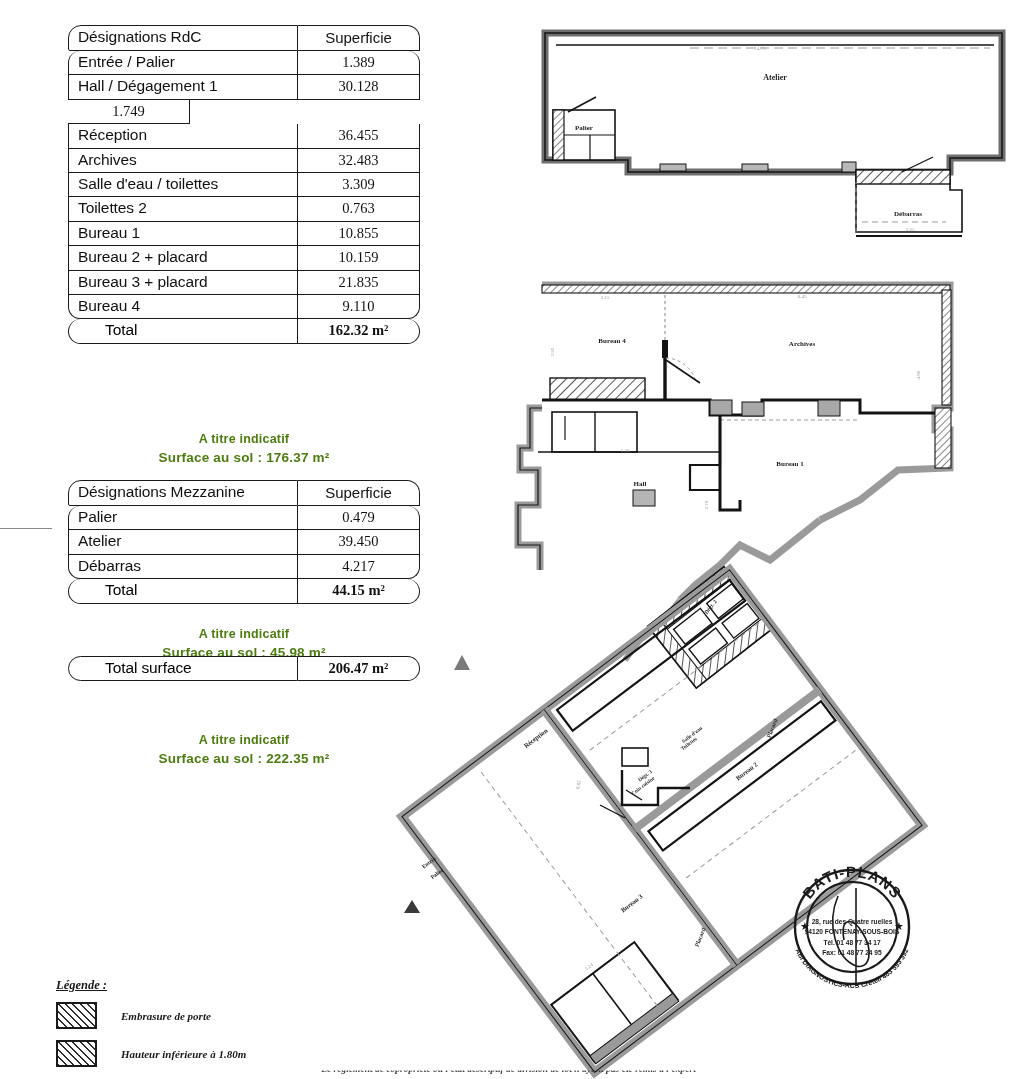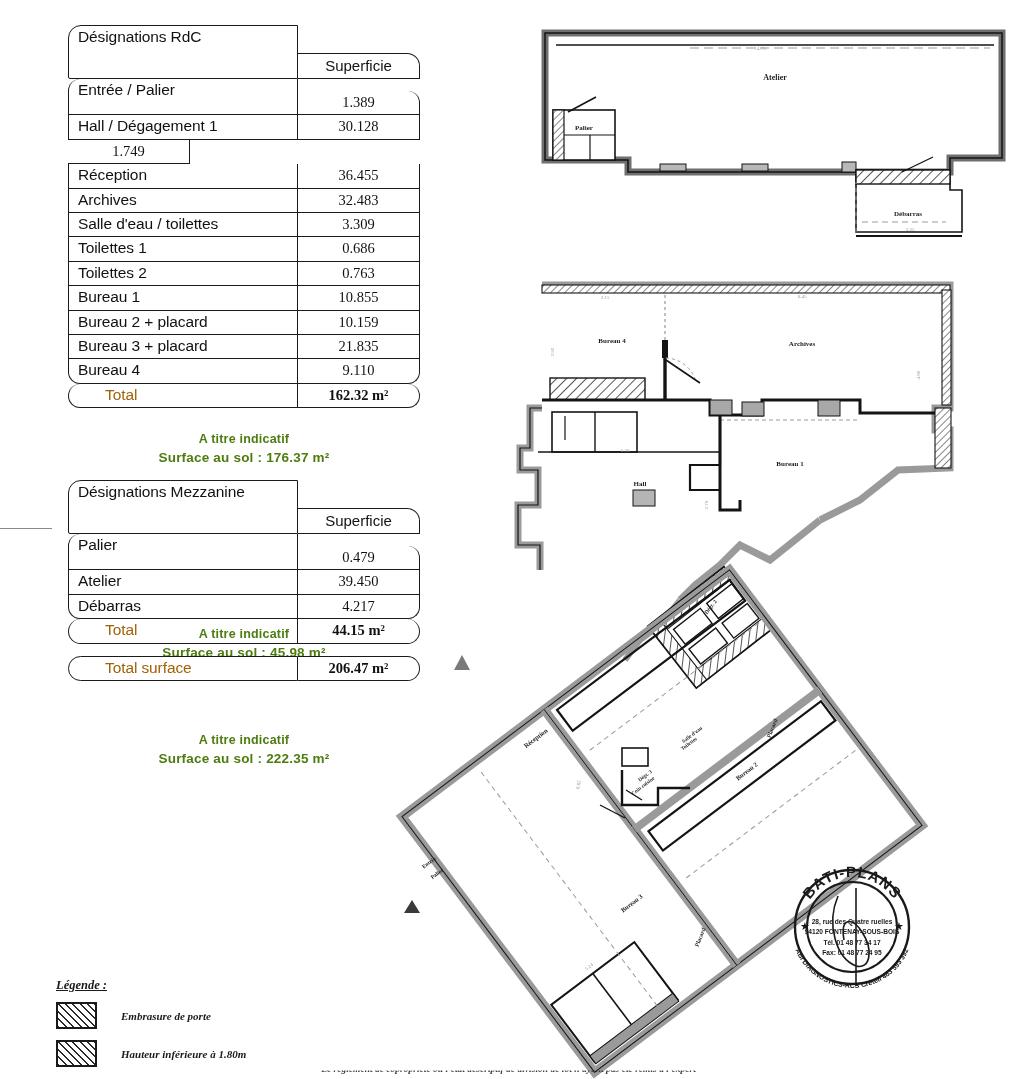--- a/index.html
+++ b/index.html
@@ -43,28 +43,28 @@
     font-size:14.5px;
     text-align:center;
     font-family:"Liberation Serif", serif;
     line-height:1.2;
   }
   .tbl .row + .row .c1,
   .tbl .row + .row .c2 { border-top:none; }
 
   
   .tbl .row.head .c1 { border-top-left-radius:13px; border-bottom-left-radius:2px; }
-  .tbl .row.head .c2 { border-top-right-radius:13px;margin-top:28px; }
+  .tbl .row.head .c2 { border-top-right-radius:13px; }
   .tbl .row.head .c1, .tbl .row.head .c2 { font-weight:400; }
   .tbl .row.head .c2 { font-family:"Liberation Sans", sans-serif; font-size:15px; }
   .tbl .row.firstdata .c1 { border-top-left-radius:12px; }
-  .tbl .row.firstdata .c2 { border-top-right-radius:12px;margin-top:12px; }
+  .tbl .row.firstdata .c2 { border-top-right-radius:12px; }
   .tbl .row.lastdata .c1 { border-bottom-left-radius:12px; }
   .tbl .row.lastdata .c2 { border-bottom-right-radius:12px; }
-  .tbl .row.total .c1 { border-radius:13px 0 0 13px; color:#a16207;padding-left:36px; }
+  .tbl .row.total .c1 { border-radius:13px 0 0 13px; color:#000000;padding-left:36px; }
   .tbl .row.total .c2 { border-radius:0 13px 13px 0; font-weight:700; }
   .tbl .row.total .c2 { font-family:"Liberation Serif", serif; }
 
   .note {
     position:absolute;
     width:352px;
     text-align:center;
     font-size:12.5px;
     font-weight:700;
     color:#4d7c0f;
@@ -172,24 +172,20 @@
         <div class="c1">Réception</div>
         <div class="c2">36.455</div>
       </div>
       <div class="row">
         <div class="c1">Archives</div>
         <div class="c2">32.483</div>
       </div>
       <div class="row">
         <div class="c1">Salle d'eau / toilettes</div>
         <div class="c2">3.309</div>
-      </div>
-      <div class="row">
-        <div class="c1">Toilettes 1</div>
-        <div class="c2">0.686</div>
       </div>
       <div class="row">
         <div class="c1">Toilettes 2</div>
         <div class="c2">0.763</div>
       </div>
       <div class="row">
         <div class="c1">Bureau 1</div>
         <div class="c2">10.855</div>
       </div>
       <div class="row">

